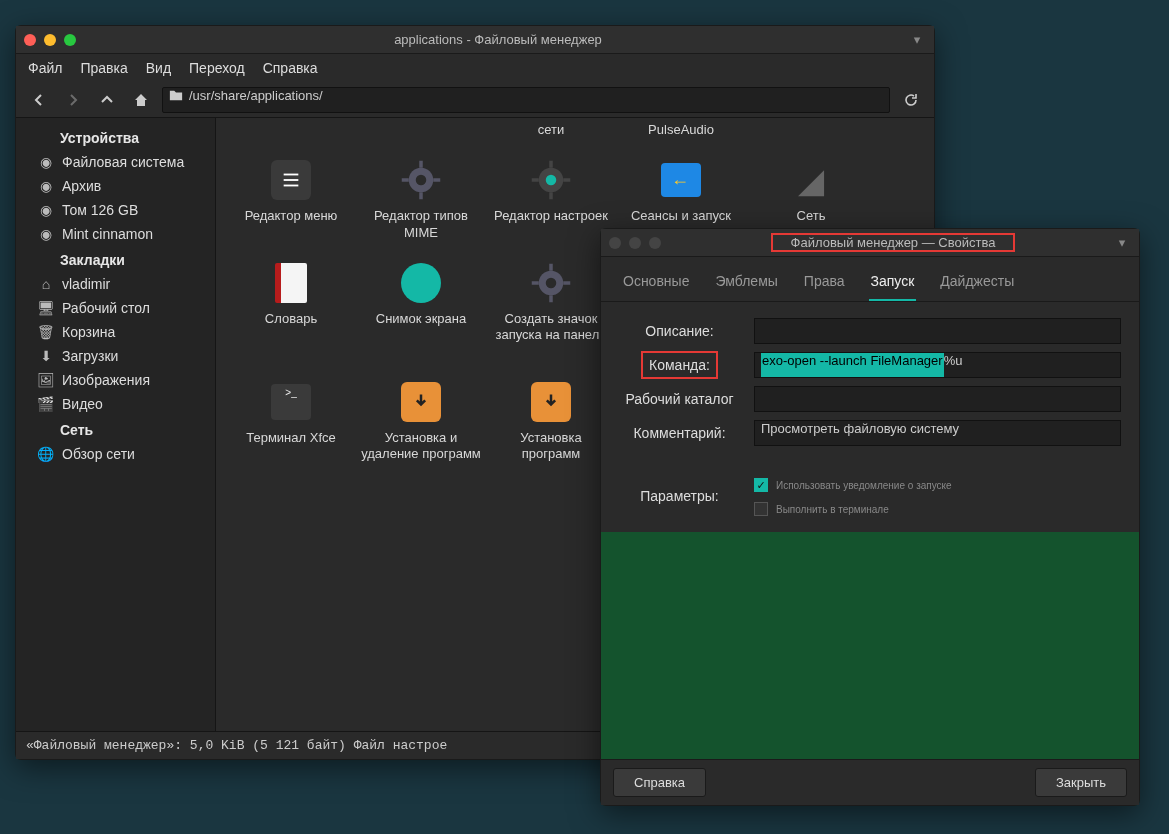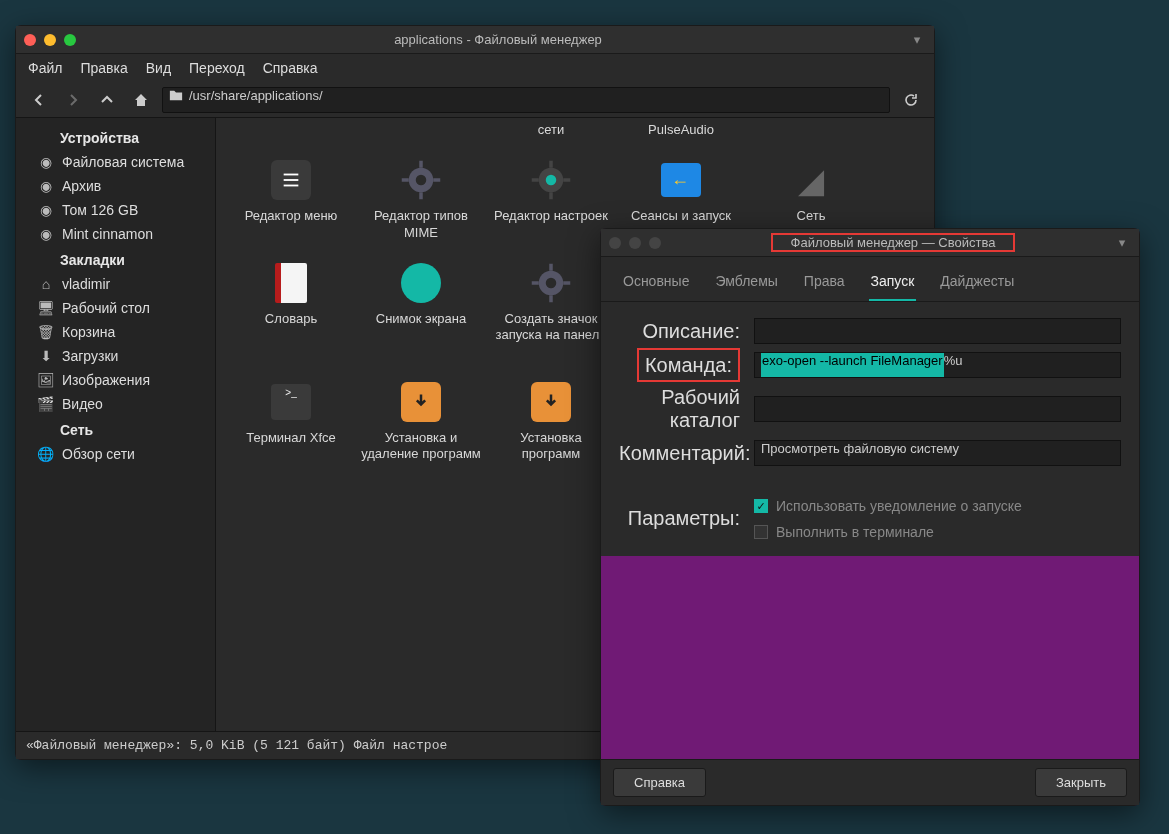--- a/index.html
+++ b/index.html
@@ -8,21 +8,21 @@
   font-family: -apple-system, "Segoe UI", sans-serif;
   font-size: 13px;
   color: #c8c8c8;
   width: 1169px;
   height: 834px;
   overflow: hidden;
   position: relative;
 }
 .window {
   position: absolute;
-  background: #701a75;
+  background: #14532d;
   border: 1px solid #1a1a1a;
   border-radius: 6px;
   box-shadow: 0 8px 30px rgba(0,0,0,0.5);
 }
 .fm-window { left: 15px; top: 25px; width: 920px; height: 735px; }
 .titlebar {
   height: 28px;
   background: #2f2f2f;
   display: flex;
   align-items: center;
@@ -142,40 +142,40 @@
   border-bottom: 2px solid transparent;
 }
 .tab.active { color: #eee; border-bottom: 2px solid #14b8a6; }
 .form {
   padding: 16px 18px;
   display: flex; flex-direction: column; gap: 8px;
   background: #2a2a2a;
 }
 .row { display: flex; align-items: center; gap: 10px; }
 .row label {
-  width: 125px; text-align: right;
-  color: #ddd; font-size: 20px;
+  width: 125px; text-align: center;
+  color: #ddd; font-size: 14px;
   padding-right: 4px;
 }
 .row .label-hl { border: 2px solid #e53935; padding: 4px 6px; }
 .row .field {
   flex: 1;
   background: #202020;
   border: 1px solid #111;
   height: 26px;
   padding: 0 6px;
   color: #ccc;
   display: flex;
   font-size: 13px;
 }
 .row .sel { background: #14b8a6; color: #000; padding: 0 1px; }
 .check-row { display: flex; align-items: center; gap: 8px; padding-left: 139px; margin-top: 2px; }
 .checkbox { width: 14px; height: 14px; background: #14b8a6; display: inline-flex; align-items: center; justify-content: center; color: #111; font-size: 11px; }
 .checkbox.off { background: #333; color: transparent; border: 1px solid #555; }
-.check-label { color: #888; font-size: 14px; }
+.check-label { color: #888; font-size: 10px; }
 .btnbar {
   position: absolute;
   bottom: 0; left: 0; right: 0;
   height: 46px;
   display: flex;
   align-items: center;
   justify-content: space-between;
   padding: 0 12px;
   background: #2a2a2a;
   border-top: 1px solid #1a1a1a;

